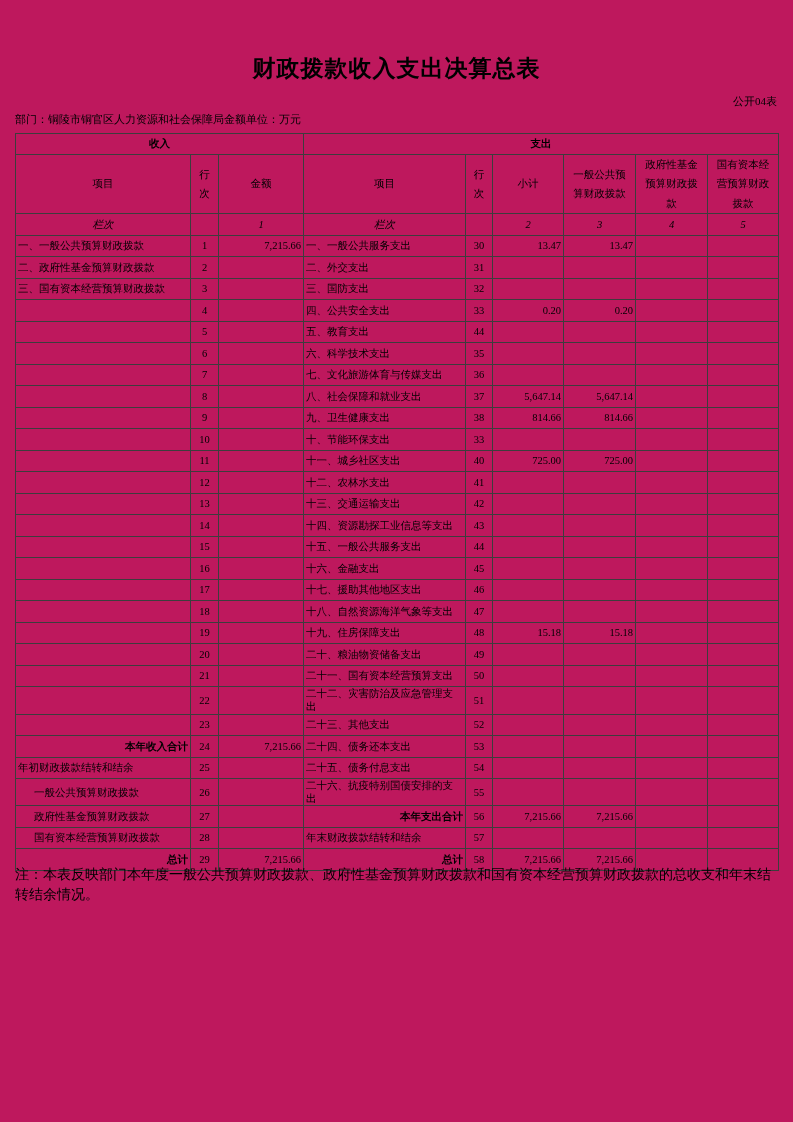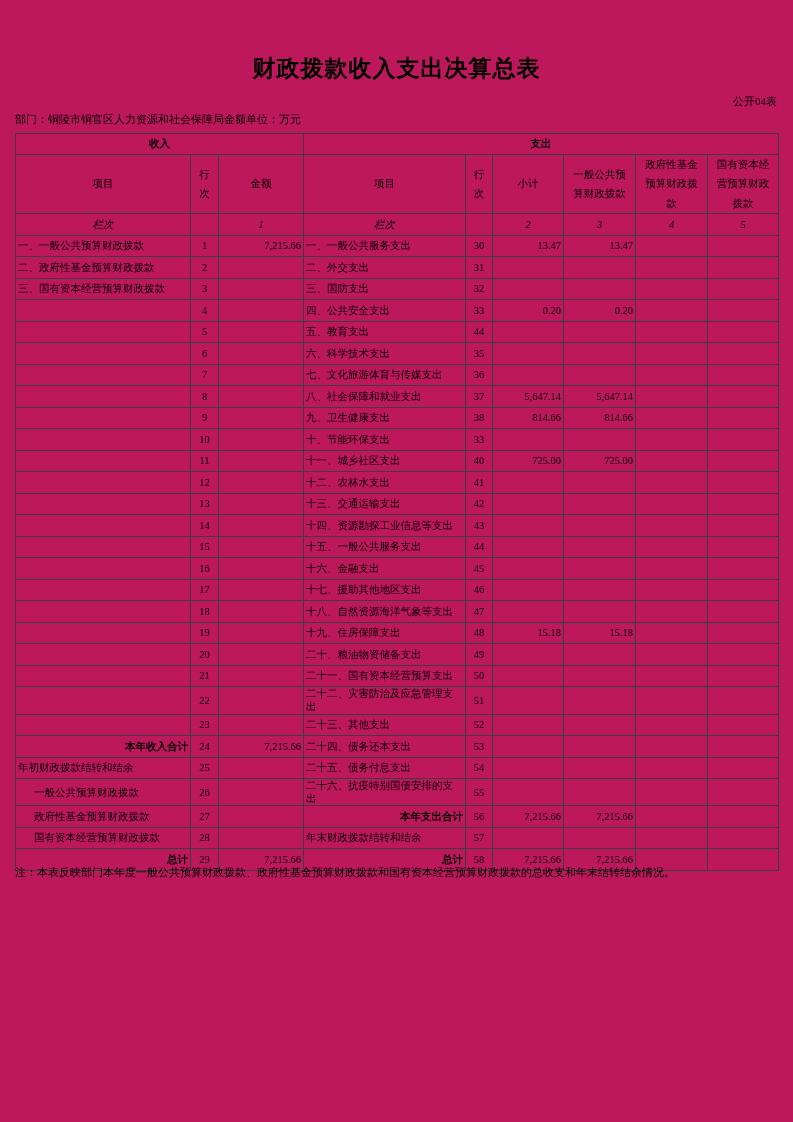--- a/index.html
+++ b/index.html
@@ -64,21 +64,21 @@
   td.item { text-align: left; padding-left: 5px; }
   td.item.indent { padding-left: 18px; }
   td.item.total { text-align: right; font-weight: bold; padding-left: 2px; }
   td.line { text-align: center; }
   td.num { text-align: right; padding-right: 3px; }
   .note {
     position: absolute;
     top: 865px;
     left: 15px;
     right: 16px;
-    font-size: 11px;
+    font-size: 14px;
     line-height: 1.4;
   }
 </style>
 </head>
 <body>
 
 <div class="page">
 
   <div class="doc-title">财政拨款收入支出决算总表</div>
 

